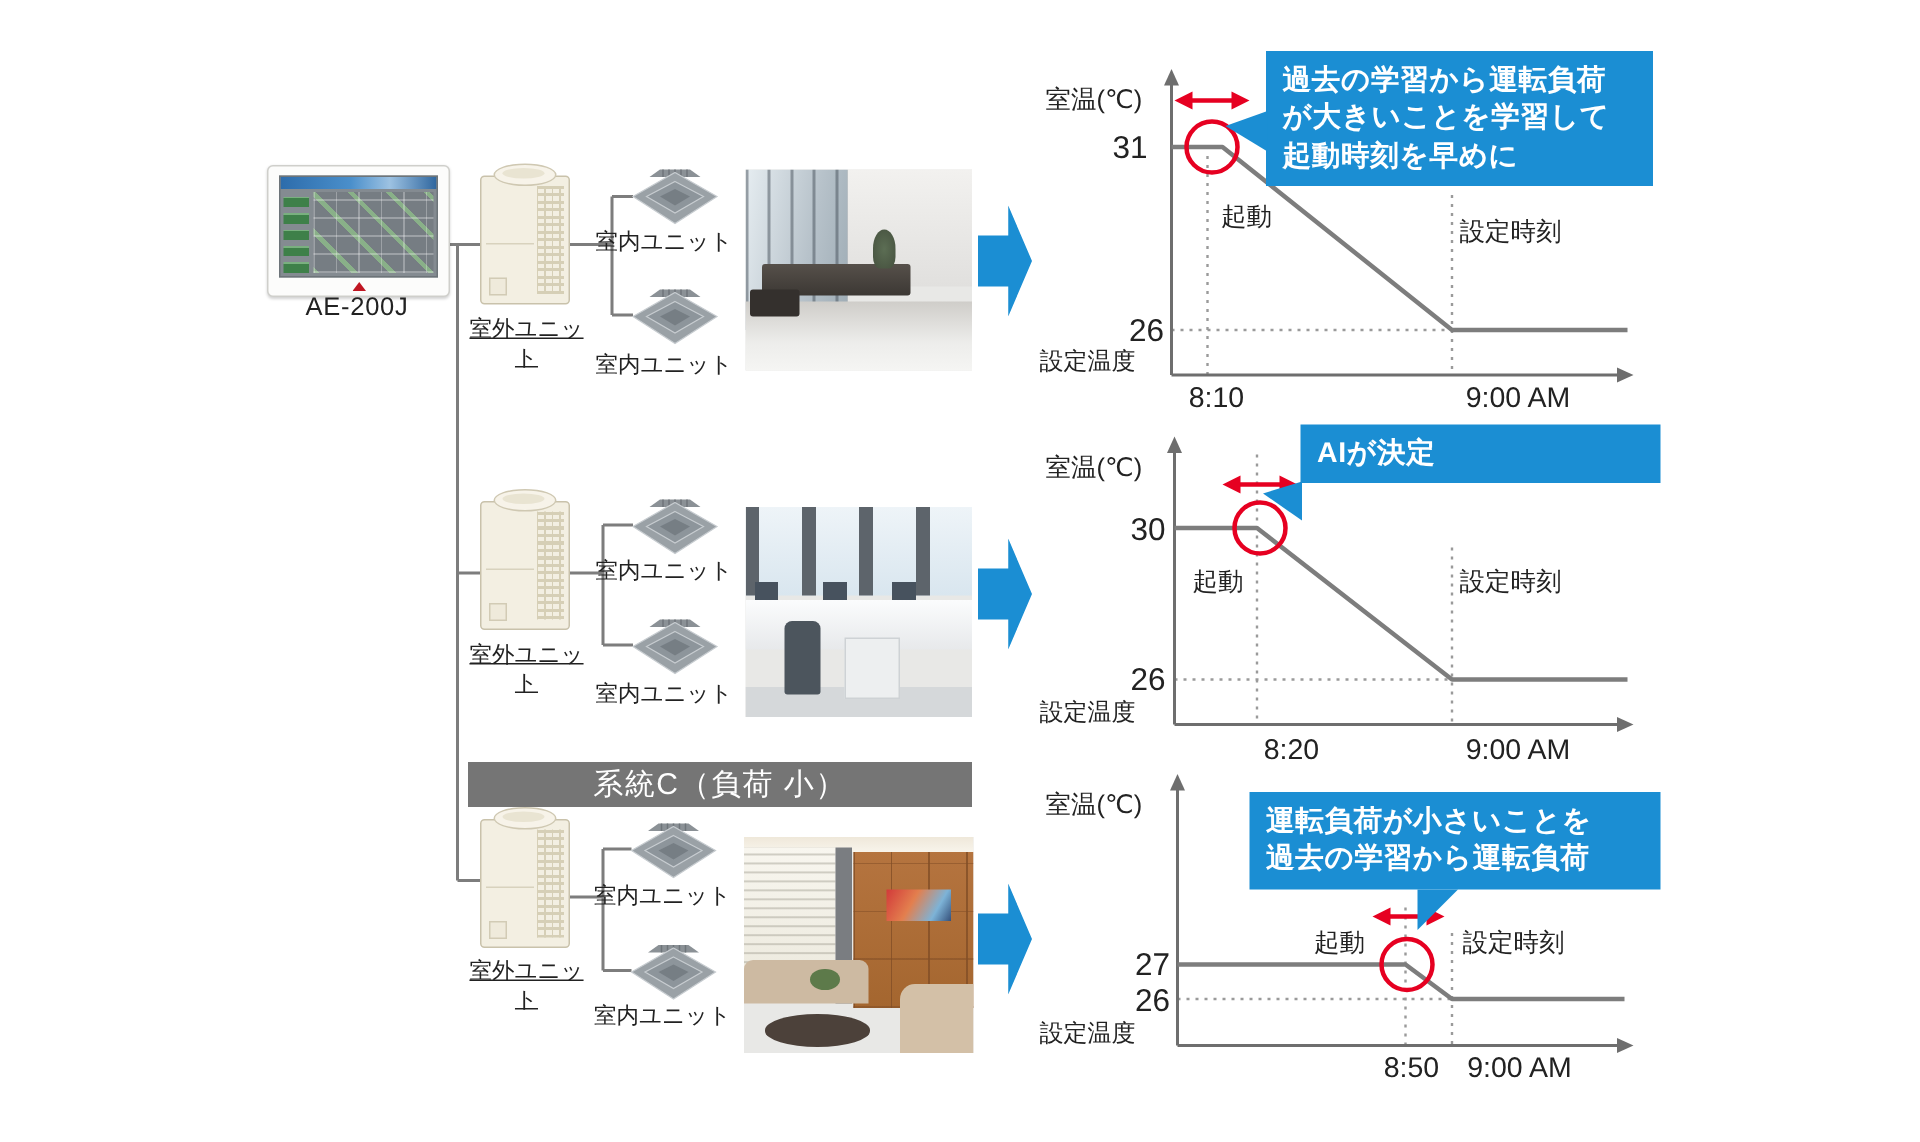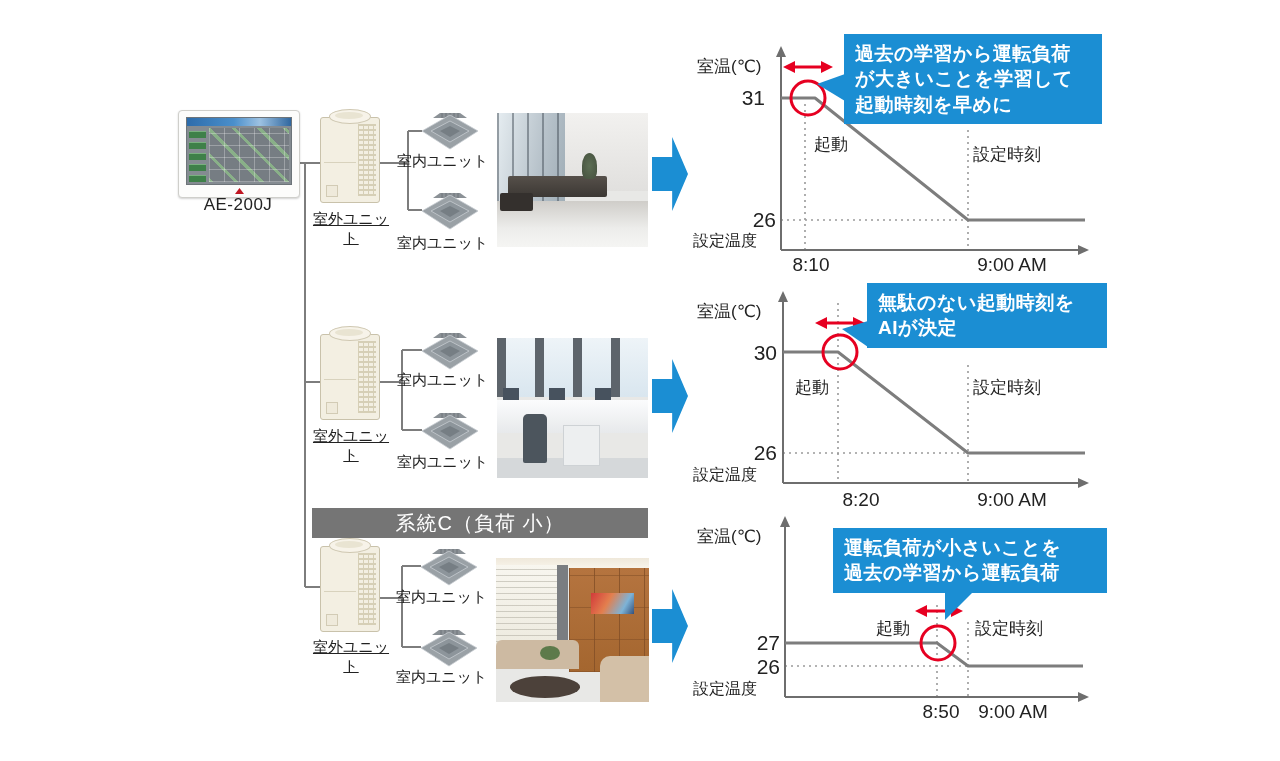--- a/index.html
+++ b/index.html
@@ -297,21 +297,20 @@
     <text class="t21" x="92" y="75" text-anchor="end">30</text>
     <text class="t21" x="92" y="175" text-anchor="end">26</text>
     <text class="t16" x="8" y="195">設定温度</text>
     <text class="t17" x="110" y="108">起動</text>
     <text class="t17" x="288" y="108">設定時刻</text>
     <text class="t19" x="176" y="221" text-anchor="middle">8:20</text>
     <text class="t19" x="327" y="221" text-anchor="middle">9:00 AM</text>
   </svg>
   <div class="callout coB">
     <span class="tail"></span>
-    <span class="ln">無駄のない起動時刻を</span>
     <span class="ln">AIが決定</span>
   </div>
 
   <svg class="chart chartC" width="410" height="235">
     <path class="dot" d="M100 156 H283 M252 95 V187 M283 112 V187"></path>
     <path class="axis" d="M100 187 V16 M100 187 H394"></path>
     <polygon class="ah" points="100,6 95,17 105,17"></polygon>
     <polygon class="ah" points="404,187 393,182 393,192"></polygon>
     <path class="tline" d="M100 133 L252 133 L283 156 L398 156"></path>
     <circle class="rc" cx="253" cy="133" r="17"></circle>

